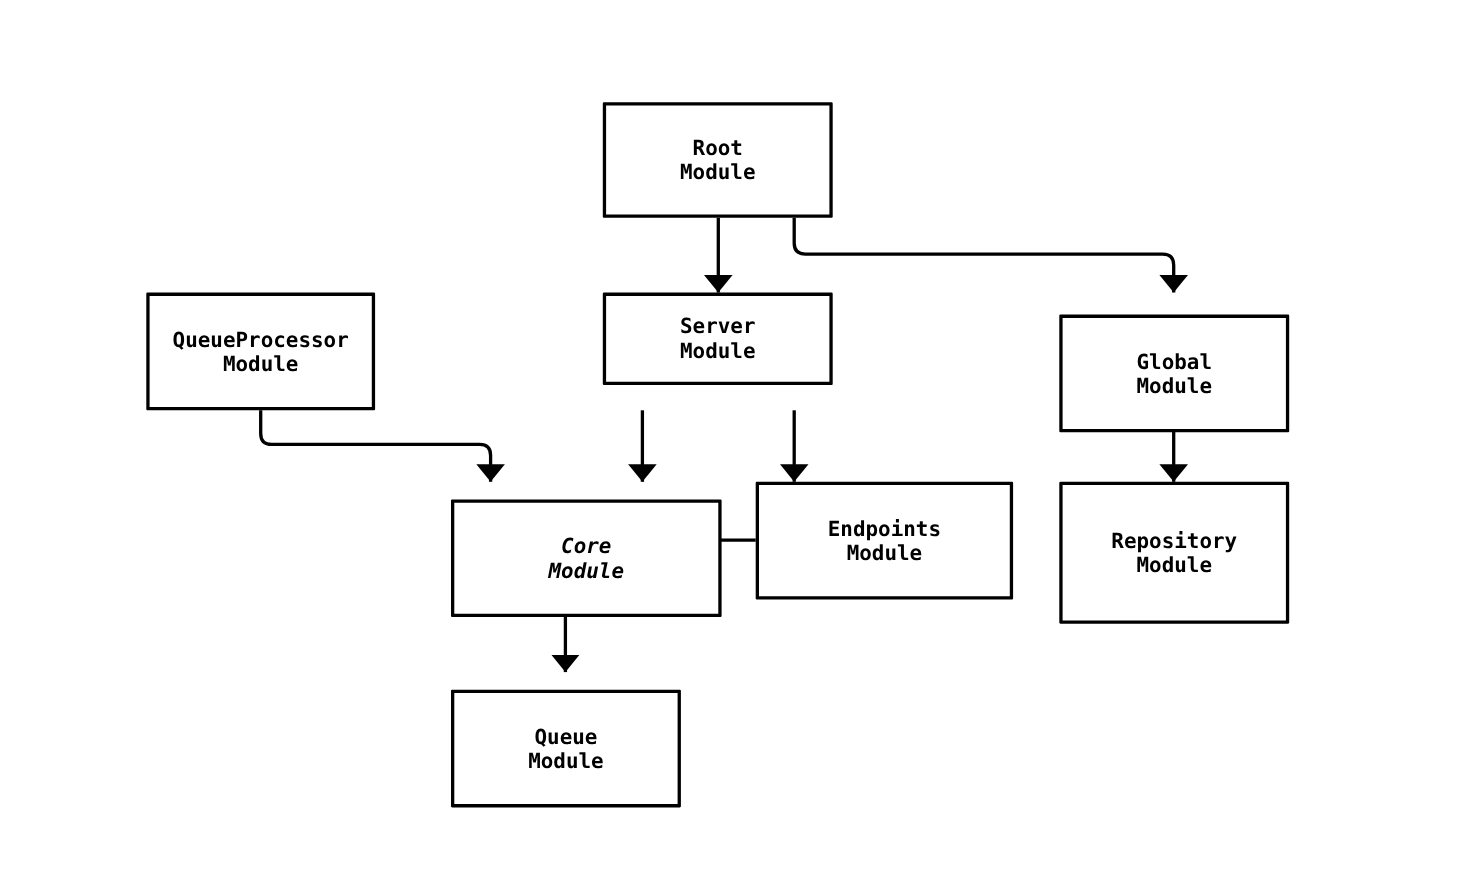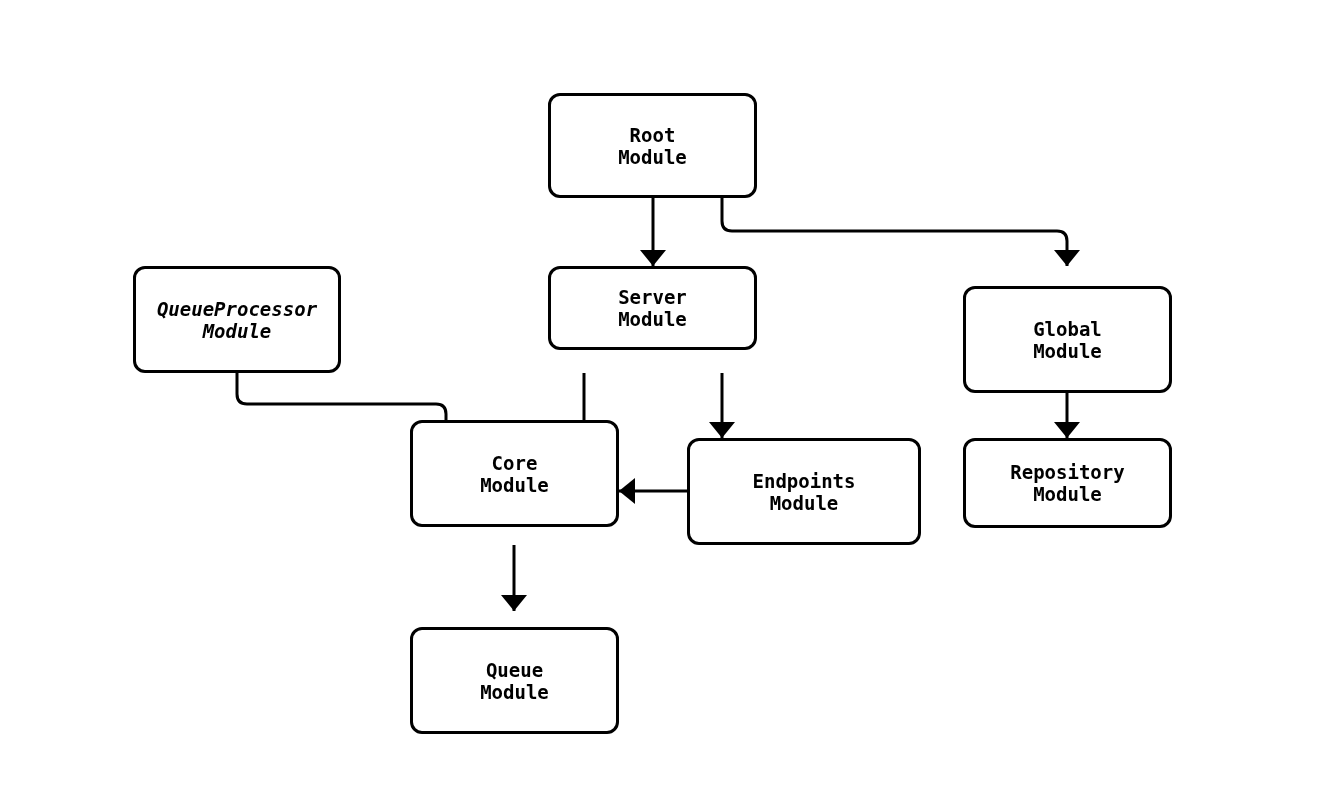--- a/index.html
+++ b/index.html
@@ -28,41 +28,41 @@
     stroke-width: 3px;
   }
   .arrow-head {
     fill: var(--stroke);
     stroke: none;
   }
   .node {
     position: absolute;
     background: var(--node_fill);
     border: 3px solid var(--stroke);
-    border-radius: 12px;
+    border-radius: 1px;
     display: flex;
     align-items: center;
     justify-content: center;
   }
   .node .label {
     font-family: "DejaVu Sans Mono", "Liberation Mono", monospace;
     font-weight: bold;
     font-size: 19px;
     line-height: 22px;
     color: var(--text);
     text-align: center;
     white-space: pre-line;
   }
   #n-root          { left: 548px; top:  93px; width: 209px; height: 105px; }
-  #n-queueprocessor{ left: 133px; top: 266px; width: 208px; height: 107px; font-style: italic; }
+  #n-queueprocessor{ left: 133px; top: 266px; width: 208px; height: 107px; }
   #n-server        { left: 548px; top: 266px; width: 209px; height: 84px; }
   #n-global        { left: 963px; top: 266px; width: 209px; height: 107px; margin-top: 20px; }
-  #n-core          { left: 410px; top: 420px; width: 209px; height: 107px; }
+  #n-core          { left: 410px; top: 454px; width: 246px; height: 107px; font-style: italic; }
   #n-endpoints     { left: 687px; top: 438px; width: 234px; height: 107px; }
-  #n-repository    { left: 963px; top: 438px; width: 209px; height: 90px; }
+  #n-repository    { left: 963px; top: 438px; width: 209px; height: 129px; }
   #n-queue         { left: 410px; top: 627px; width: 209px; height: 107px; }
 </style>
 </head>
 <body>
 
 <div class="canvas">
 
   <svg class="edges-layer" width="1337" height="809" viewBox="0 0 1337 809" xmlns="http://www.w3.org/2000/svg">
     <defs>
       <marker id="arrow" markerUnits="userSpaceOnUse" viewBox="0 0 8 13" markerWidth="16" markerHeight="26" refX="8" refY="6.5" orient="auto">

